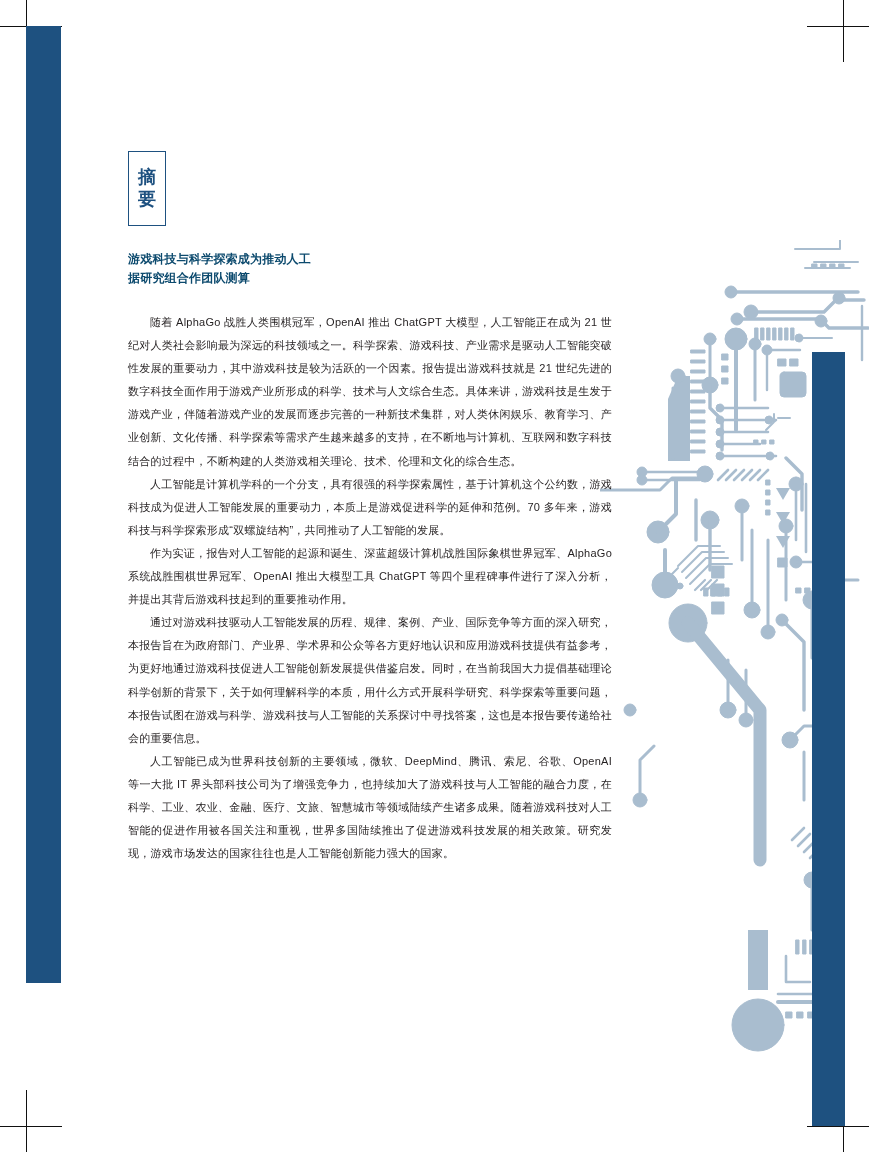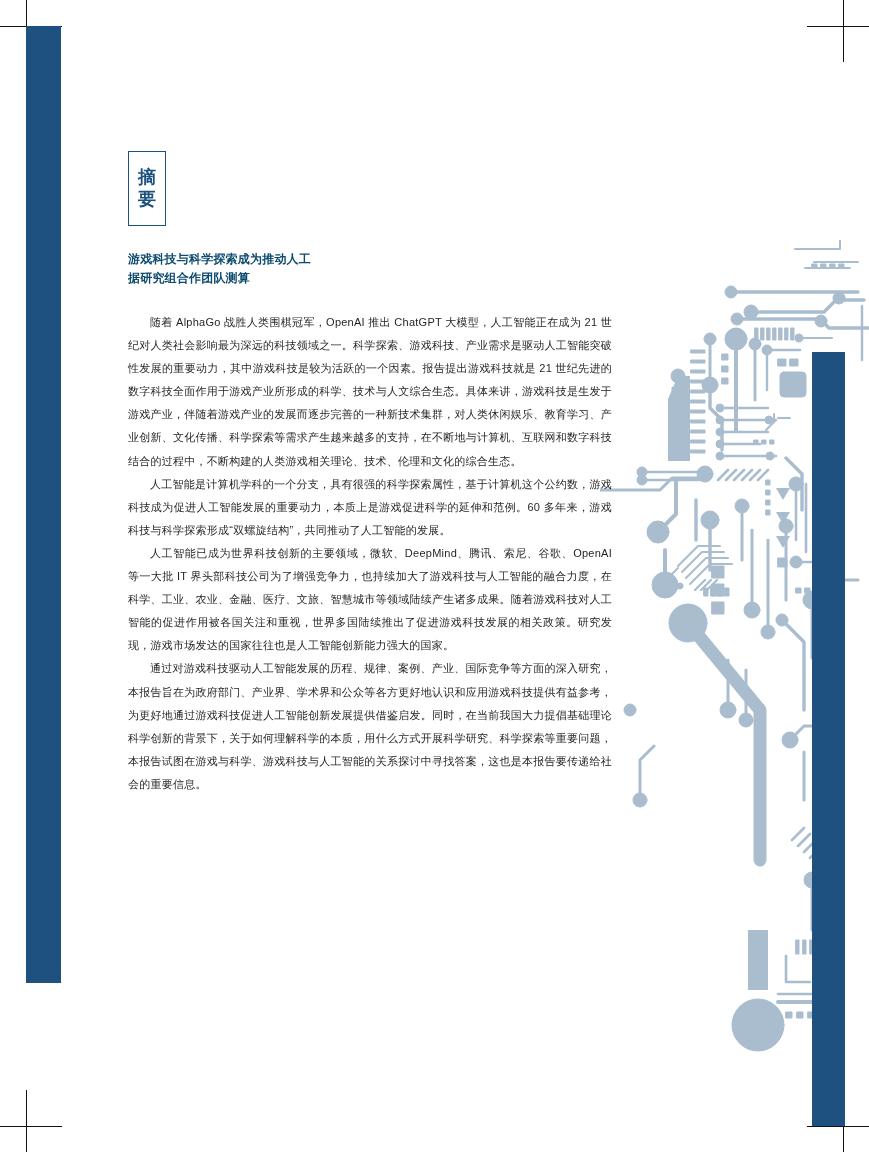--- a/index.html
+++ b/index.html
@@ -382,18 +382,19 @@
     <span>要</span>
   </div>
 
   <div id="section-title">
     <span class="line">游戏科技与科学探索成为推动人工</span>
     <span class="line">据研究组合作团队测算</span>
   </div>
 
   <div id="body-copy">
     <p>随着 AlphaGo 战胜人类围棋冠军，OpenAI 推出 ChatGPT 大模型，人工智能正在成为 21 世纪对人类社会影响最为深远的科技领域之一。科学探索、游戏科技、产业需求是驱动人工智能突破性发展的重要动力，其中游戏科技是较为活跃的一个因素。报告提出游戏科技就是 21 世纪先进的数字科技全面作用于游戏产业所形成的科学、技术与人文综合生态。具体来讲，游戏科技是生发于游戏产业，伴随着游戏产业的发展而逐步完善的一种新技术集群，对人类休闲娱乐、教育学习、产业创新、文化传播、科学探索等需求产生越来越多的支持，在不断地与计算机、互联网和数字科技结合的过程中，不断构建的人类游戏相关理论、技术、伦理和文化的综合生态。</p>
-    <p>人工智能是计算机学科的一个分支，具有很强的科学探索属性，基于计算机这个公约数，游戏科技成为促进人工智能发展的重要动力，本质上是游戏促进科学的延伸和范例。60 多年来，游戏科技与科学探索形成“双螺旋结构”，共同推动了人工智能的发展。</p>
+    <p>人工智能是计算机学科的一个分支，具有很强的科学探索属性，基于计算机这个公约数，游戏科技成为促进人工智能发展的重要动力，本质上是游戏促进科学的延伸和范例。70 多年来，游戏科技与科学探索形成“双螺旋结构”，共同推动了人工智能的发展。</p>
+    <p>作为实证，报告对人工智能的起源和诞生、深蓝超级计算机战胜国际象棋世界冠军、AlphaGo 系统战胜围棋世界冠军、OpenAI 推出大模型工具 ChatGPT 等四个里程碑事件进行了深入分析，并提出其背后游戏科技起到的重要推动作用。</p>
+    <p>通过对游戏科技驱动人工智能发展的历程、规律、案例、产业、国际竞争等方面的深入研究，本报告旨在为政府部门、产业界、学术界和公众等各方更好地认识和应用游戏科技提供有益参考，为更好地通过游戏科技促进人工智能创新发展提供借鉴启发。同时，在当前我国大力提倡基础理论科学创新的背景下，关于如何理解科学的本质，用什么方式开展科学研究、科学探索等重要问题，本报告试图在游戏与科学、游戏科技与人工智能的关系探讨中寻找答案，这也是本报告要传递给社会的重要信息。</p>
     <p>人工智能已成为世界科技创新的主要领域，微软、DeepMind、腾讯、索尼、谷歌、OpenAI 等一大批 IT 界头部科技公司为了增强竞争力，也持续加大了游戏科技与人工智能的融合力度，在科学、工业、农业、金融、医疗、文旅、智慧城市等领域陆续产生诸多成果。随着游戏科技对人工智能的促进作用被各国关注和重视，世界多国陆续推出了促进游戏科技发展的相关政策。研究发现，游戏市场发达的国家往往也是人工智能创新能力强大的国家。</p>
-    <p>通过对游戏科技驱动人工智能发展的历程、规律、案例、产业、国际竞争等方面的深入研究，本报告旨在为政府部门、产业界、学术界和公众等各方更好地认识和应用游戏科技提供有益参考，为更好地通过游戏科技促进人工智能创新发展提供借鉴启发。同时，在当前我国大力提倡基础理论科学创新的背景下，关于如何理解科学的本质，用什么方式开展科学研究、科学探索等重要问题，本报告试图在游戏与科学、游戏科技与人工智能的关系探讨中寻找答案，这也是本报告要传递给社会的重要信息。</p>
   </div>
 
 </div>
 
 </body></html>

